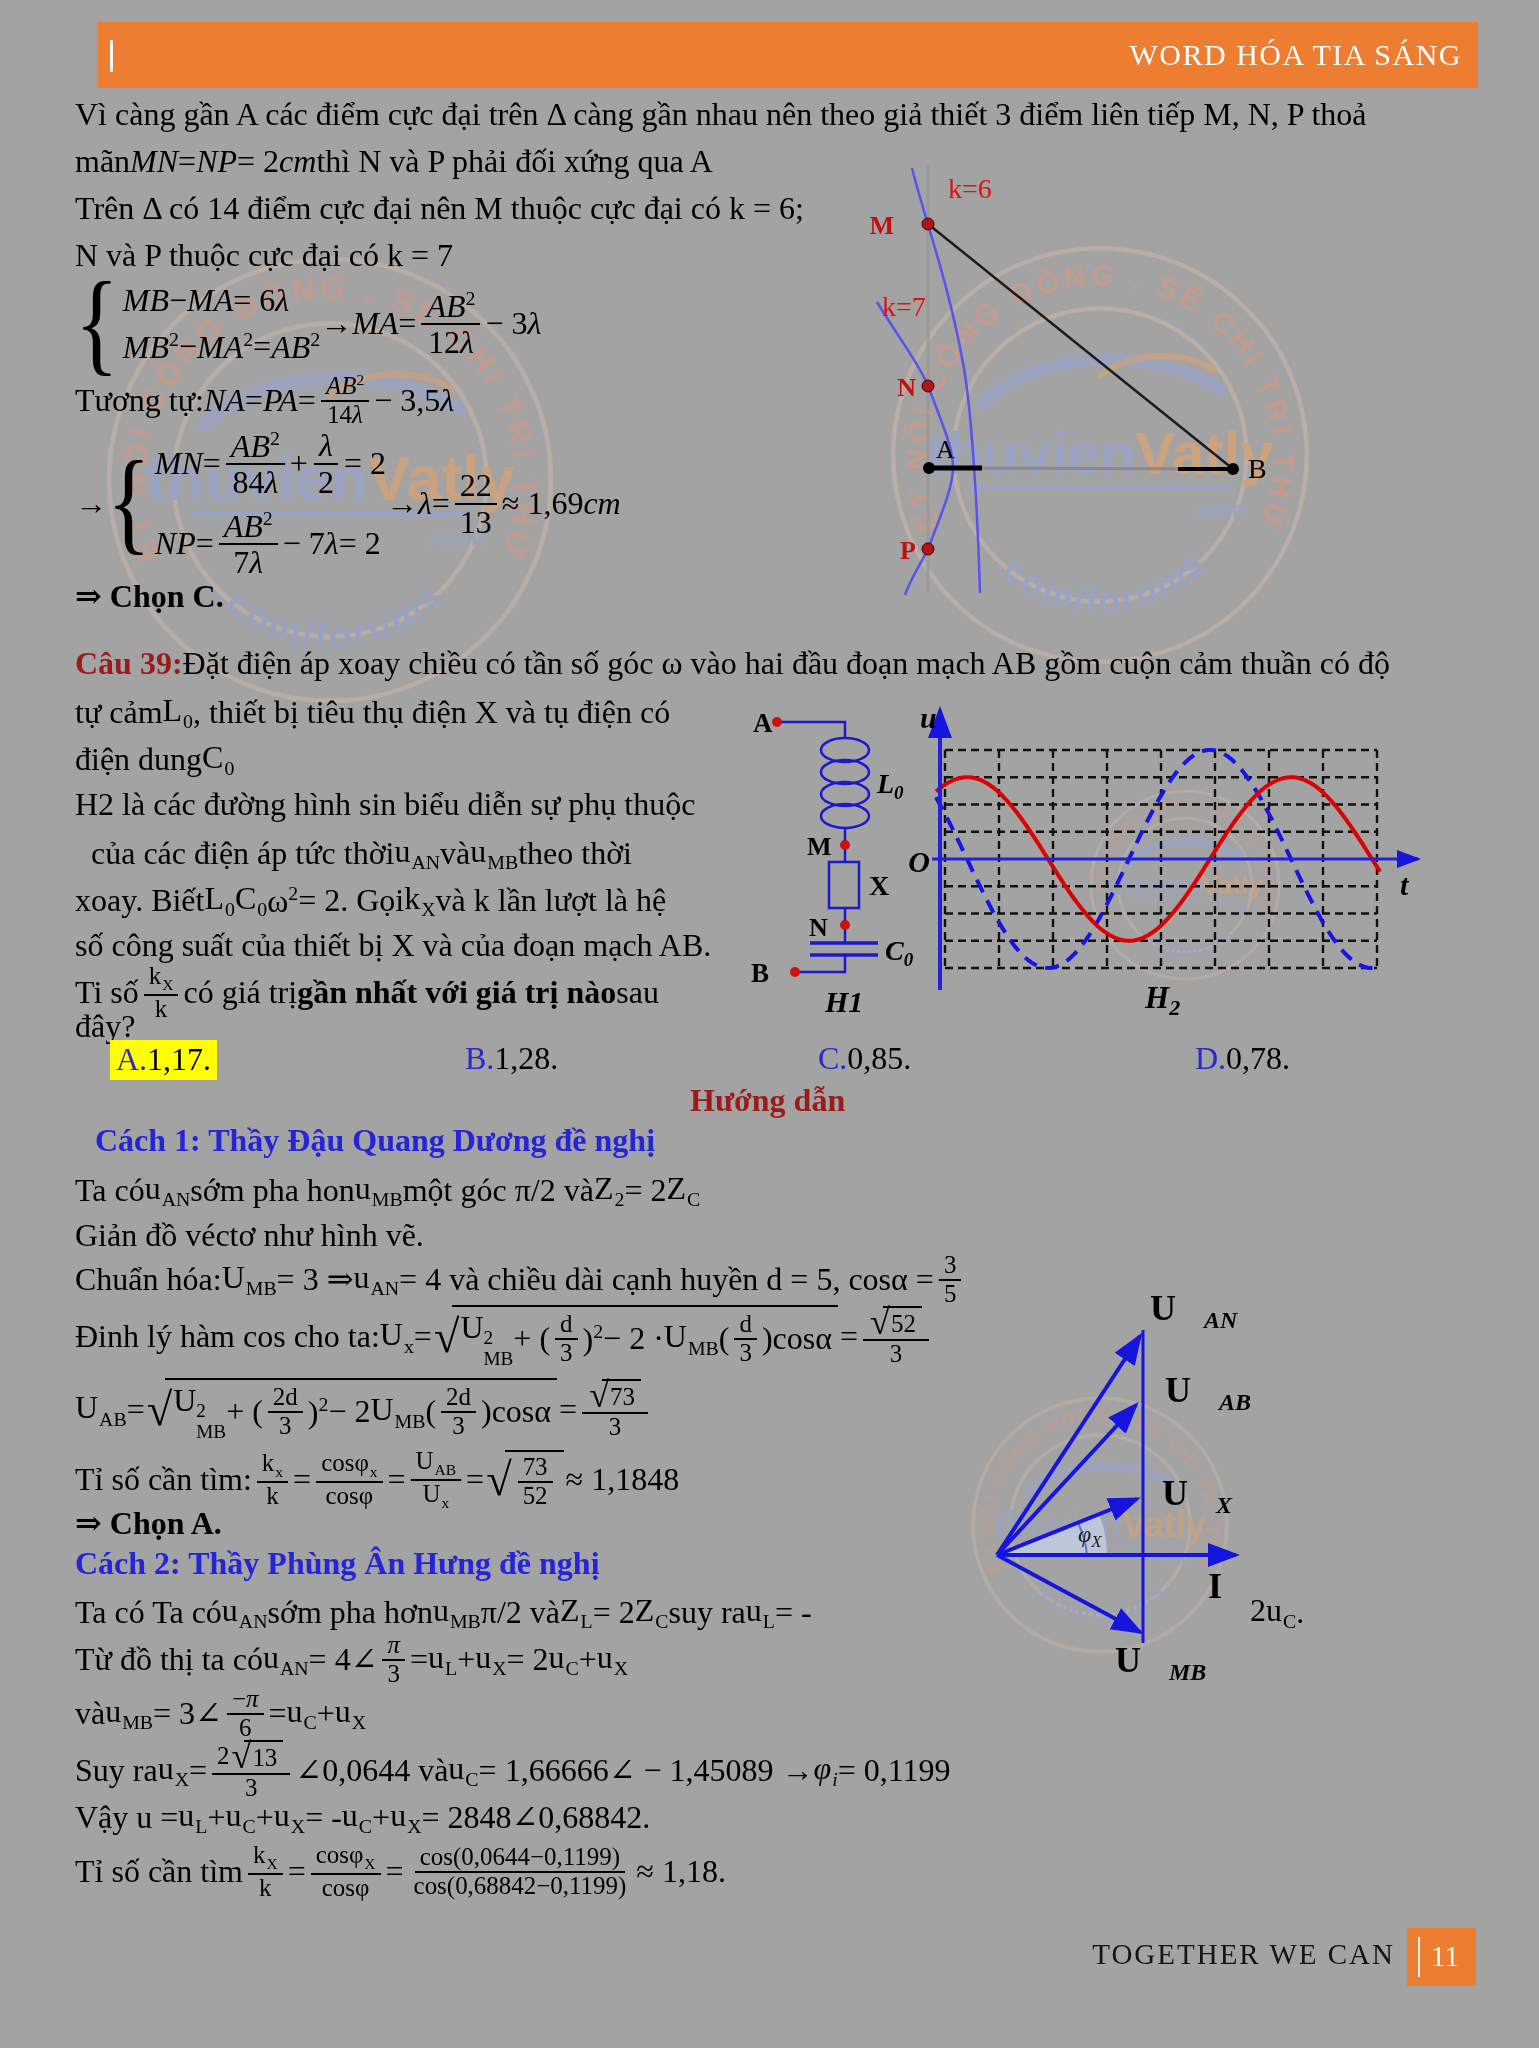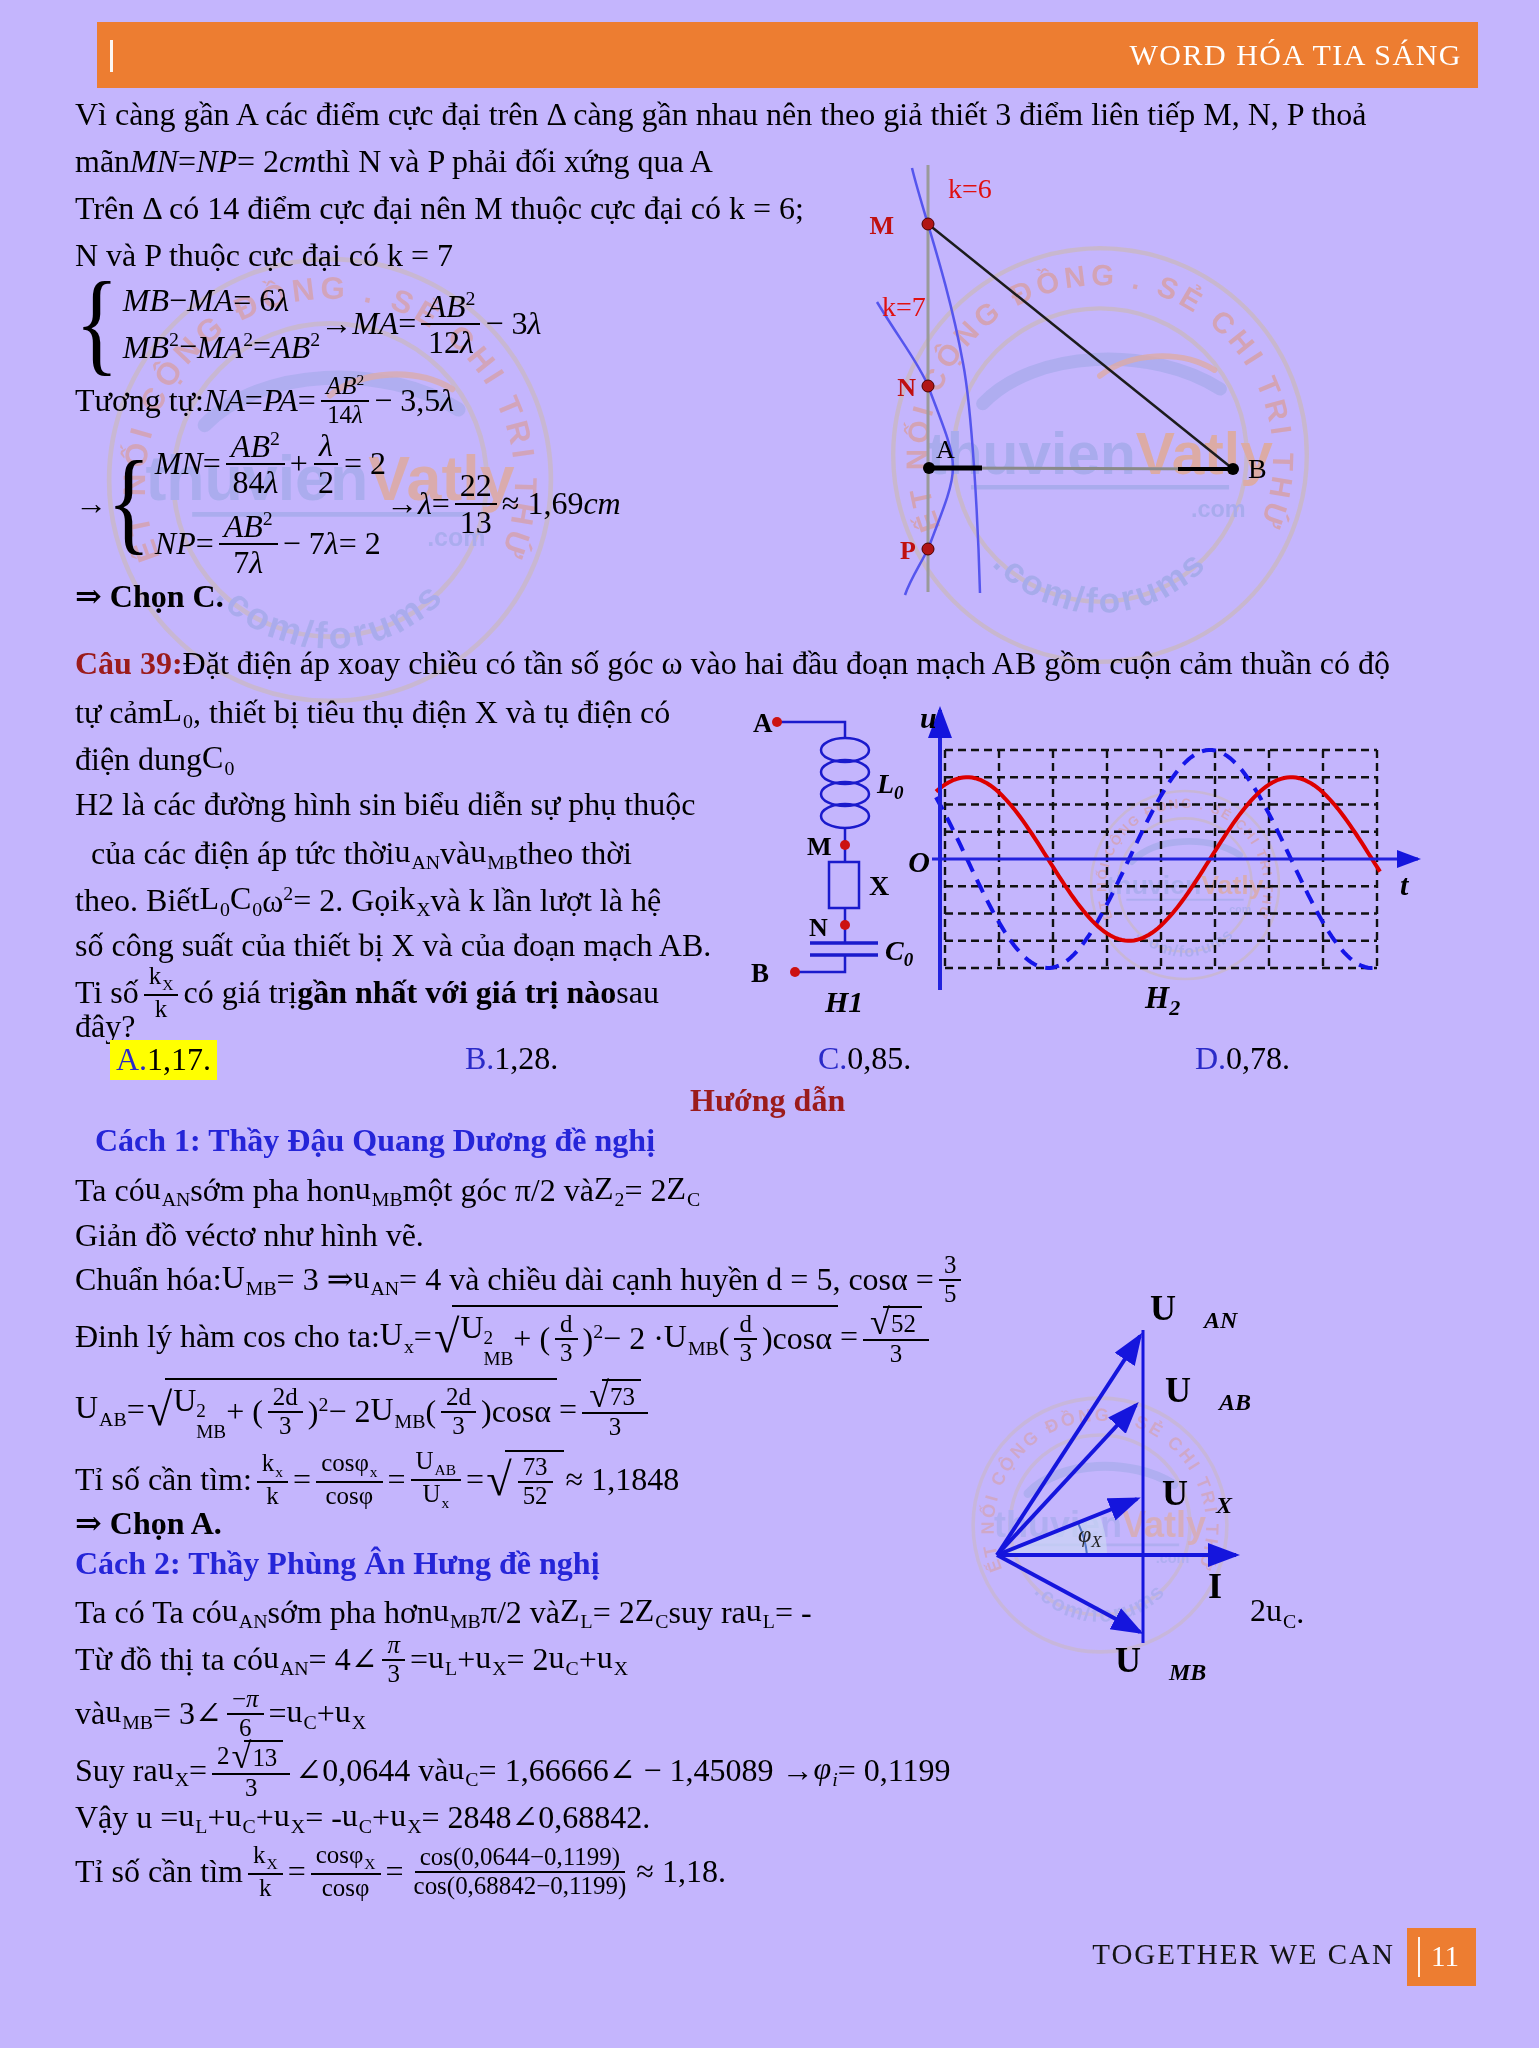--- a/index.html
+++ b/index.html
@@ -1,16 +1,16 @@
 <!DOCTYPE html>
 <html><head>
 <meta charset="utf-8">
 <style>
   html,body{margin:0;padding:0;background:#888;}
-  .page{position:relative;width:1539px;height:2048px;background:#c4b5fd;overflow:hidden;
+  .page{position:relative;width:1539px;height:2048px;background:#a3a3a3;overflow:hidden;
         font-family:"Liberation Serif","DejaVu Serif",serif;font-size:32px;color:#000;}
   
   .hbar{position:absolute;left:97px;top:22px;width:1381px;height:66px;}
   .htick{position:absolute;left:13px;top:18px;width:3px;height:32px;background:#fdfdfd;opacity:.95;}
   .htitle{position:absolute;right:16px;top:0;height:66px;line-height:66px;color:#fff;
           font-size:30px;letter-spacing:1.5px;}
   .ftext{position:absolute;right:144px;top:1938px;font-size:29px;letter-spacing:2px;color:#141414;}
   .fbadge{position:absolute;left:1407px;top:1928px;width:69px;height:58px;color:#fff;}
   .fbadge .vline{position:absolute;left:11px;top:9px;width:2px;height:40px;background:#fff;opacity:.9;}
   .fbadge .num{position:absolute;left:24px;top:12px;font-size:29px;}
@@ -368,21 +368,21 @@
         <span>H2 là các đường hình sin biểu diễn sự phụ thuộc</span>
       </div>
       <div class="tl" style="left: 75px; top: 833px; margin-left: 16px;">
         <span>của các điện áp tức thời </span>
         <span class="vb"><span>u</span><sub>AN</sub></span>
         <span> và </span>
         <span class="vb"><span>u</span><sub>MB</sub></span>
         <span> theo thời</span>
       </div>
       <div class="tl" style="left: 75px; top: 880px;">
-        <span>theo. Biết </span>
+        <span>xoay. Biết </span>
         <span class="vb"><span>L</span><sub>0</sub></span>
         <span class="vb"><span>C</span><sub>0</sub></span>
         <span class="vb"><span>ω</span><sup>2</sup></span>
         <span> = 2. Gọi </span>
         <span class="vb"><span>k</span><sub>X</sub></span>
         <span> và k lần lượt là hệ</span>
       </div>
       <div class="tl" style="left: 75px; top: 927px;">
         <span>số công suất của thiết bị X và của đoạn mạch AB.</span>
       </div>

